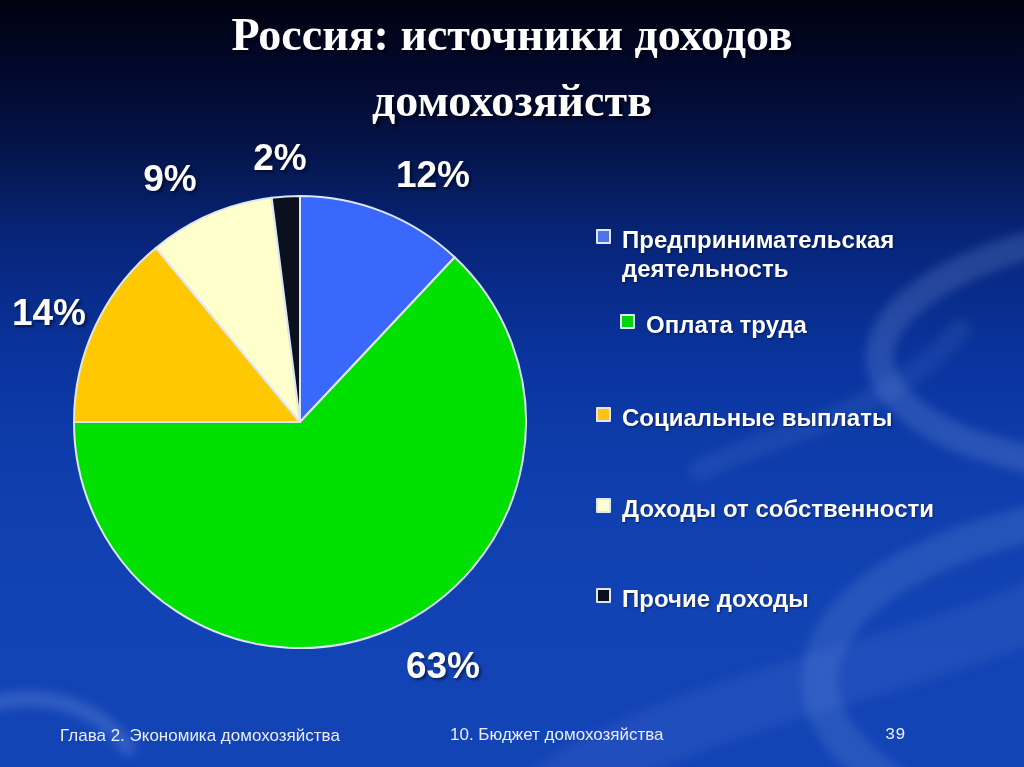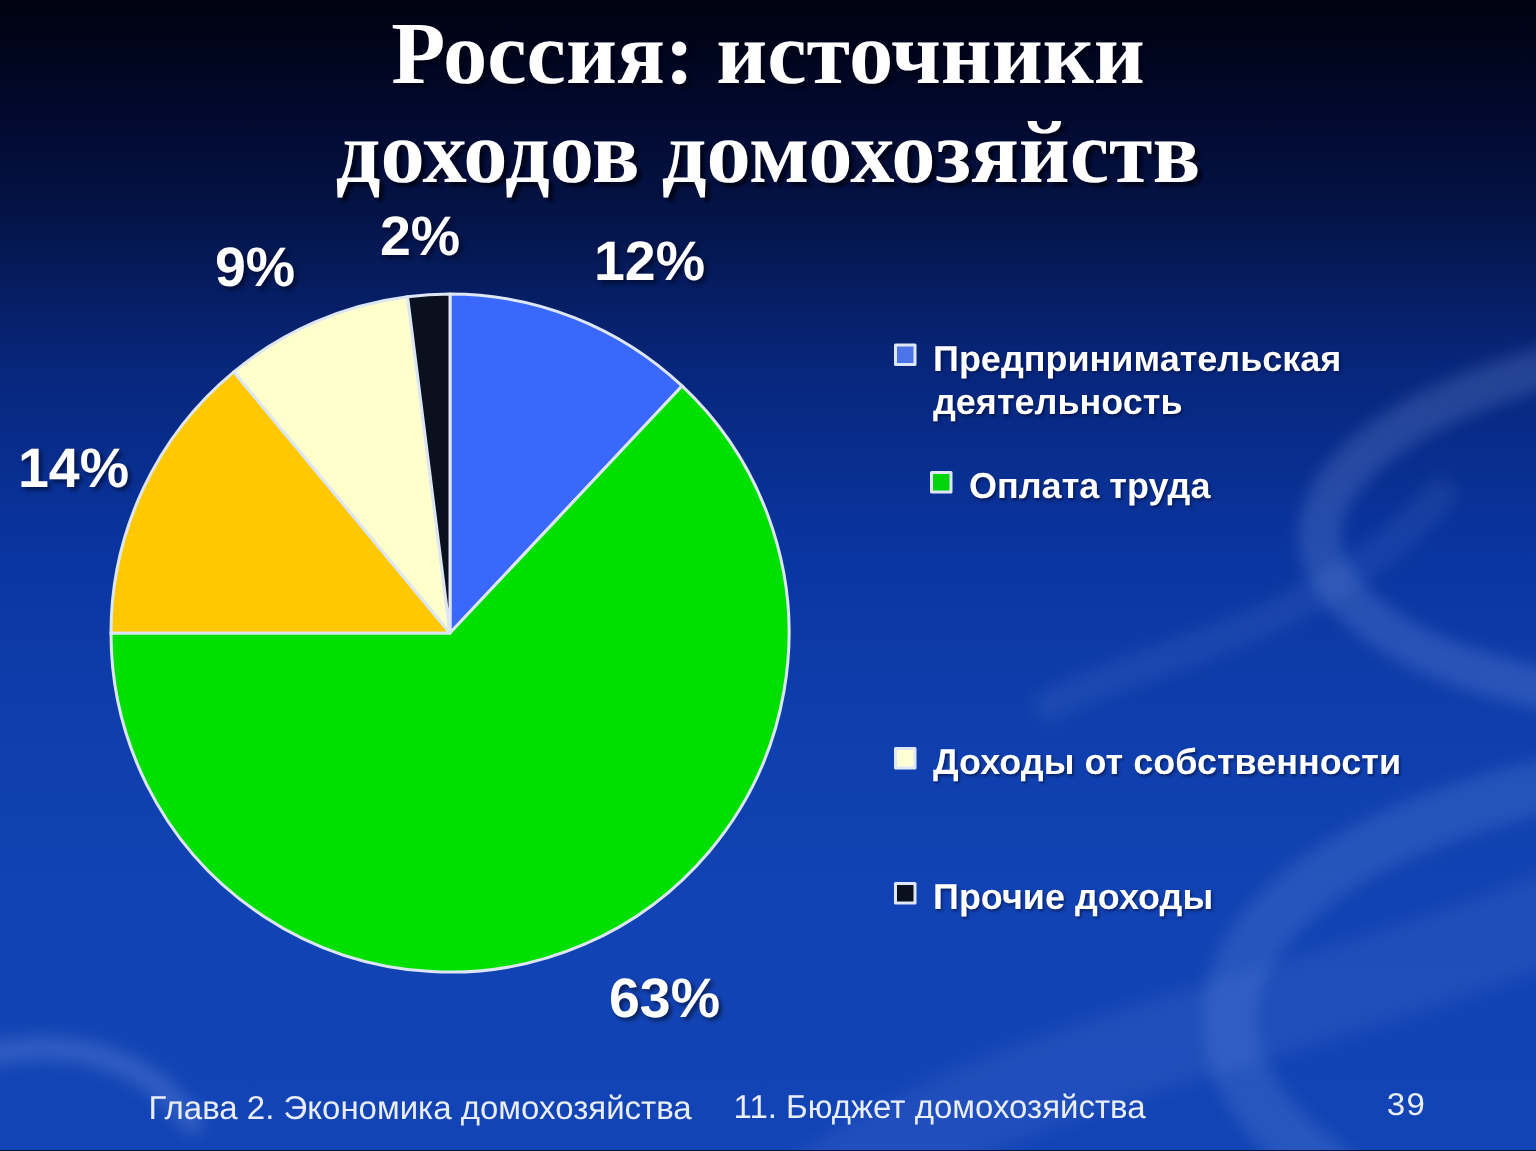--- a/index.html
+++ b/index.html
@@ -4,41 +4,41 @@
 <style>
   html,body{margin:0;padding:0;background:#000;}
   .slide{
     position:relative;width:1024px;height:767px;overflow:hidden;
     background:linear-gradient(180deg,#000210 0%,#02092e 10%,#041345 18%,#07267c 32%,#0a35a0 48%,#0f3fae 64%,#1243b4 80%,#1344b6 100%);
     font-family:"Liberation Sans",sans-serif;
   }
   .bg-swirls{position:absolute;left:0;top:0;width:1024px;height:767px;pointer-events:none;}
   .slide-title{
     position:absolute;top:2px;left:0;right:0;margin:0;text-align:center;
-    font-family:"Liberation Serif",serif;font-weight:bold;font-size:59px;line-height:66px;
+    font-family:"Liberation Serif",serif;font-weight:bold;font-size:46px;line-height:66px;
     color:#ffffff;text-shadow:3px 3px 2px rgba(0,3,22,0.85);
   }
   .slide-title .title-inner{display:inline-block;max-width:700px;}
   .pie-layer{position:absolute;left:0;top:0;width:1024px;height:767px;}
   .pct-label{
     font-family:"Liberation Sans",sans-serif;font-weight:bold;font-size:37px;
     fill:#ffffff;text-anchor:middle;dominant-baseline:middle;
     text-shadow:2px 2px 3px rgba(0,2,20,0.55);
   }
   .legend{position:absolute;left:596px;top:225px;width:400px;height:420px;}
   .legend-item{position:absolute;left:0;display:flex;align-items:flex-start;gap:11px;}
   .legend-swatch{
     flex:0 0 auto;width:15px;height:15px;margin-top:4px;
     border:2px solid #dfe7f6;box-sizing:border-box;border-radius:1px;
   }
   .legend-label{
     font-weight:bold;font-size:24px;line-height:29px;color:#ffffff;width:350px;
     text-shadow:1px 1px 2px rgba(0,2,25,0.5);
   }
-  .footer-text{position:absolute;font-size:22px;color:#e8edf8;white-space:nowrap;margin-left:39px;}
+  .footer-text{position:absolute;font-size:17px;color:#e8edf8;white-space:nowrap;}
   .footer-left{left:60px;top:726px;}
   .footer-center{left:450px;top:725px;}
   .footer-page{left:885px;top:725px;font-family:Liberation Mono, monospace;}
 </style>
 </head>
 <body>
 
 <div class="slide">
 
   <svg class="bg-swirls" viewBox="0 0 1024 767" xmlns="http://www.w3.org/2000/svg">
@@ -75,27 +75,31 @@
 
   <div class="legend">
       <div class="legend-item" style="top: 0px;">
         <span class="legend-swatch" style="background: rgb(76, 116, 232);"></span>
         <span class="legend-label">Предпринимательская деятельность</span>
       </div>
       <div class="legend-item" style="top: 85px; margin-left: 24px;">
         <span class="legend-swatch" style="background: rgb(0, 212, 10);"></span>
         <span class="legend-label">Оплата труда</span>
       </div>
+      <div class="legend-item" style="top: 178px;">
+        <span class="legend-swatch" style="background: rgb(255, 196, 19);"></span>
+        <span class="legend-label">Социальные выплаты</span>
+      </div>
       <div class="legend-item" style="top: 359px;">
         <span class="legend-swatch" style="background: rgb(11, 16, 31);"></span>
         <span class="legend-label">Прочие доходы</span>
       </div>
       <div class="legend-item" style="top: 269px;">
         <span class="legend-swatch" style="background: rgb(255, 255, 214);"></span>
         <span class="legend-label">Доходы от собственности</span>
       </div>
     </div>
 
   <div class="footer-text footer-left">Глава 2. Экономика домохозяйства</div>
-  <div class="footer-text footer-center">11. Бюджет домохозяйства</div>
+  <div class="footer-text footer-center">10. Бюджет домохозяйства</div>
   <div class="footer-text footer-page">39</div>
 
 </div>
 
 </body></html>

